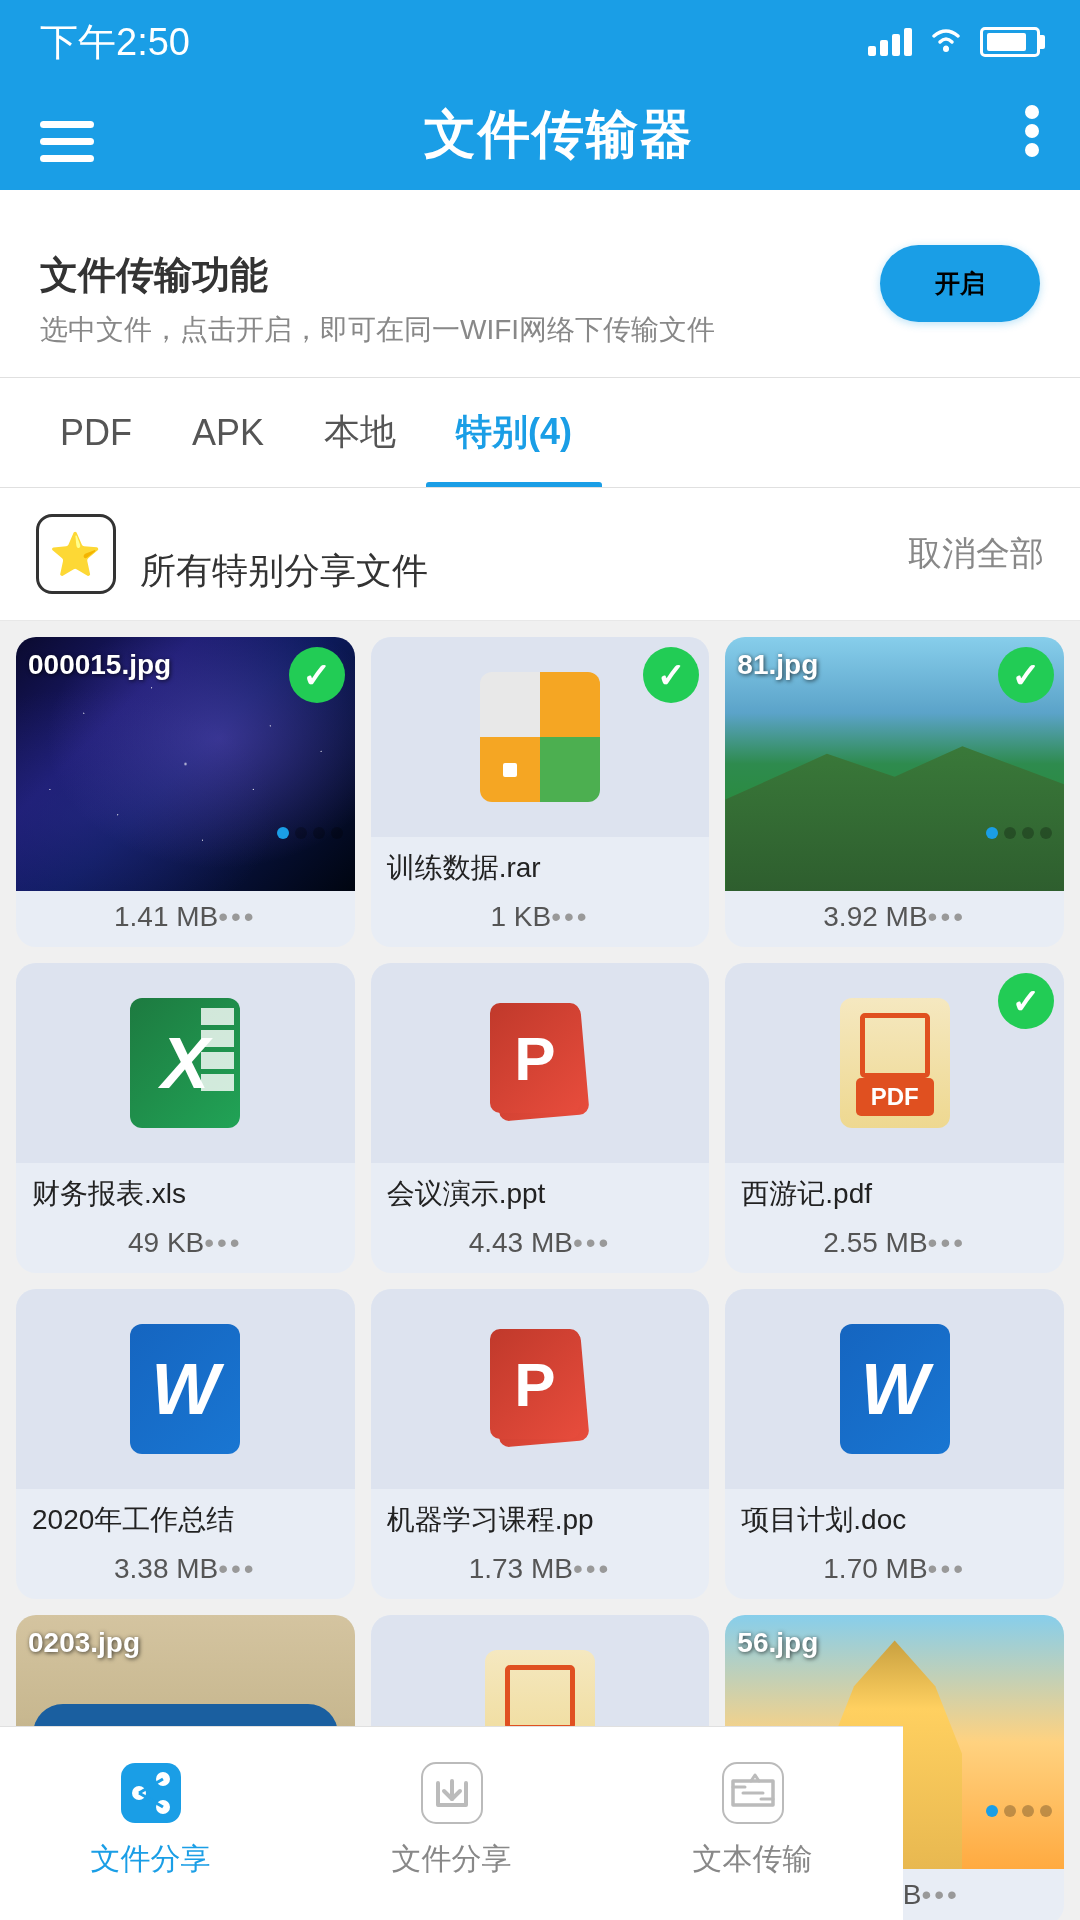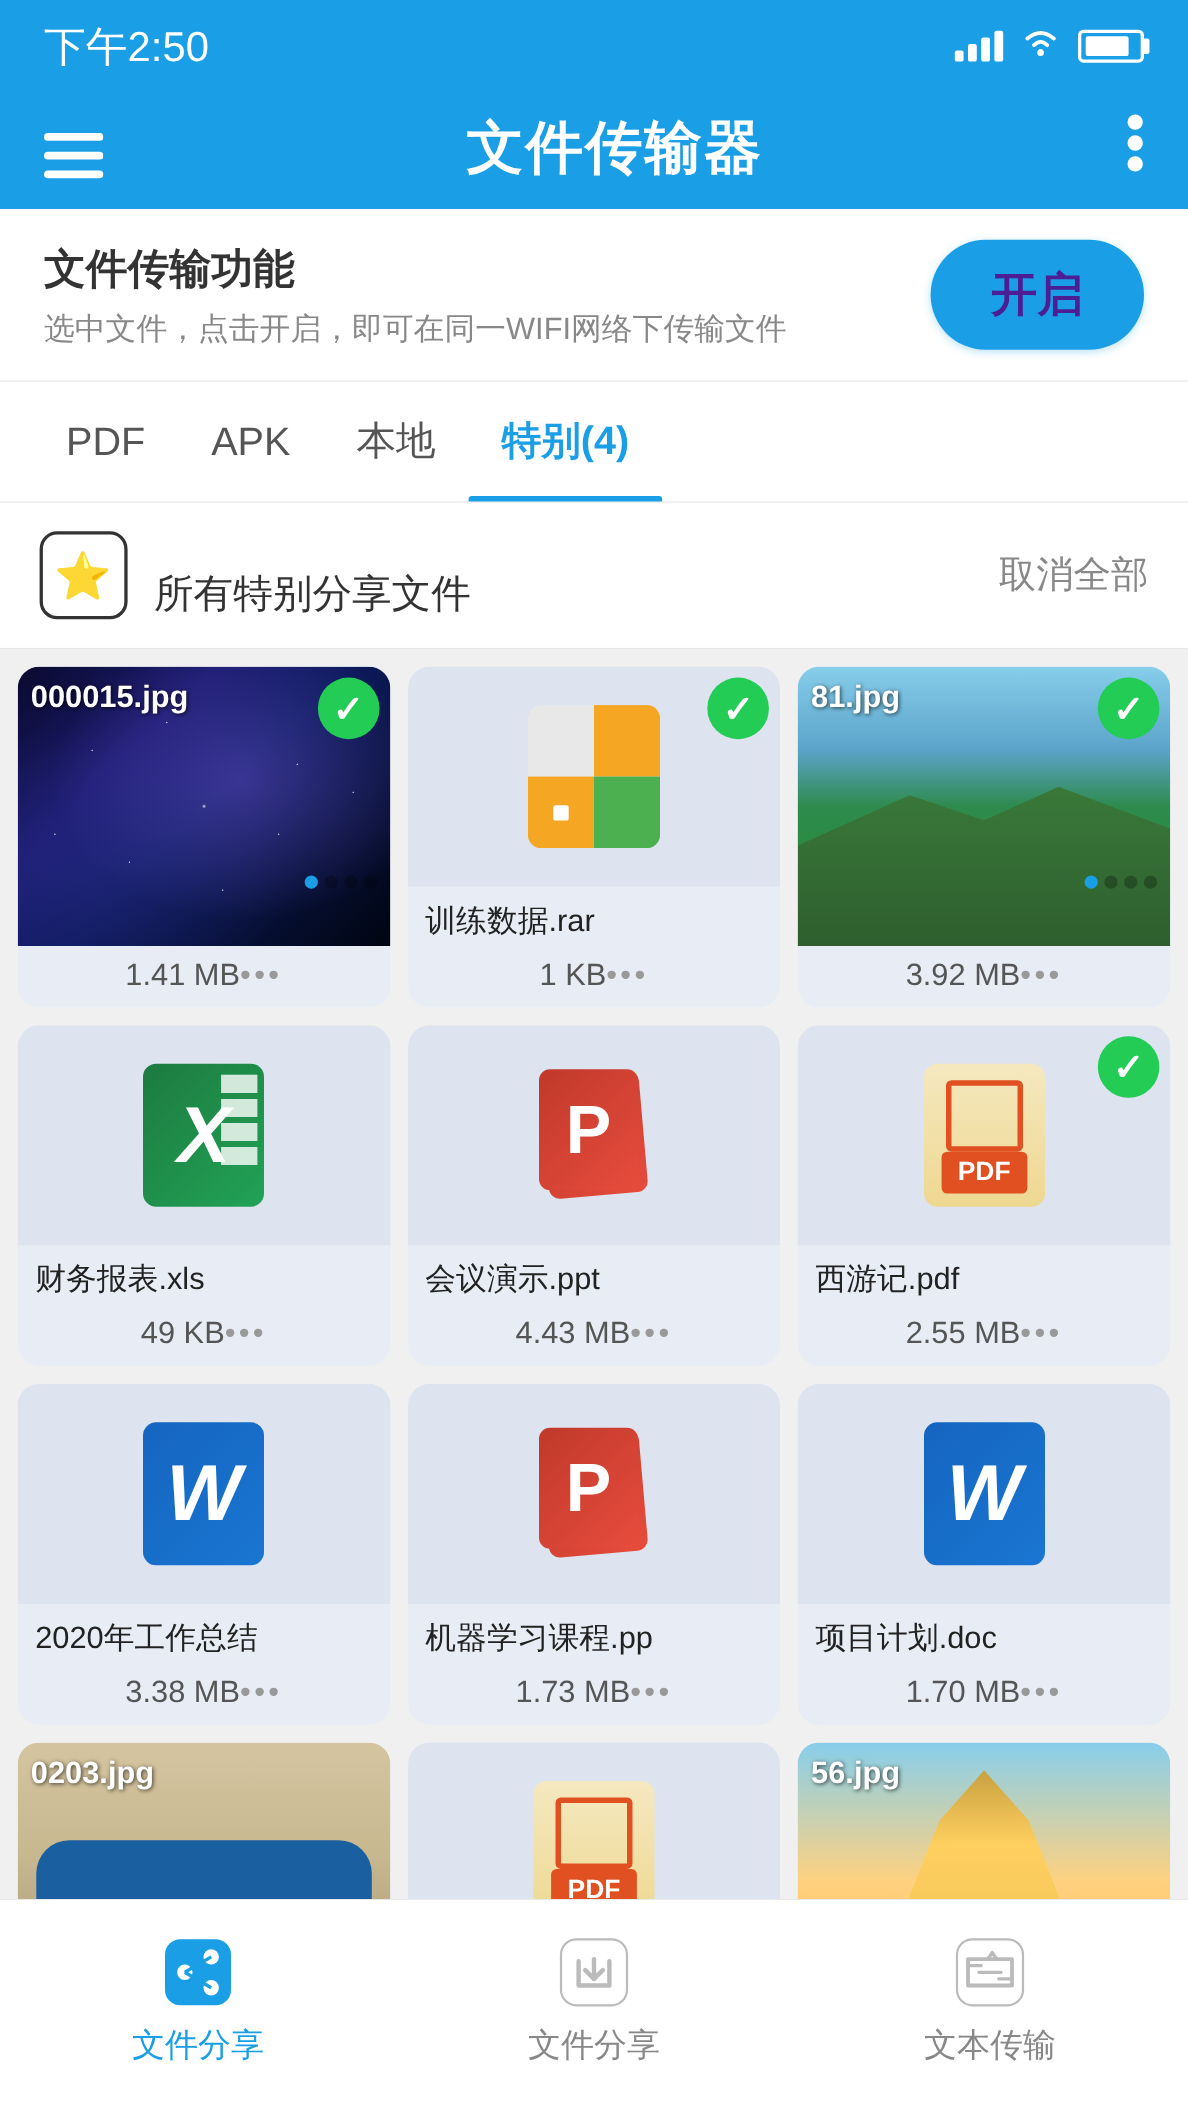--- a/index.html
+++ b/index.html
@@ -79,32 +79,33 @@
       justify-content: space-between;
       align-items: center;
       padding: 28px 40px;
       border-bottom: 1px solid #e0e0e0;
     }
     .banner-text .banner-title {
       font-size: 38px;
       color: #333;
       font-weight: 600;
       margin-bottom: 10px;
+      margin-top: 32px;
     }
     .banner-text .banner-sub {
       font-size: 28px;
       color: #888;
     }
     .start-btn {
       background: #1a9ee6;
-      color: #4c1d95;
+      color: #000000;
       border: none;
       border-radius: 50px;
       padding: 22px 55px;
-      font-size: 42px;
+      font-size: 25px;
       font-weight: 600;
       cursor: pointer;
       white-space: nowrap;
       box-shadow: 0 2px 8px rgba(26,158,230,0.3);
     }
 
     
     .tabs {
       background: white;
       display: flex;
@@ -400,21 +401,21 @@
       font-weight: 500;
       overflow: hidden;
       text-overflow: ellipsis;
       white-space: nowrap;
     }
 
     
     .bottom-nav {
       position: fixed;
       bottom: 0;
-      width: 1080px;
+      width: 903px;
       background: white;
       display: flex;
       justify-content: space-around;
       align-items: flex-end;
       padding: 20px 0 30px 0;
       border-top: 1px solid #e0e0e0;
       z-index: 100;
       margin-top: 40px;
     }
     .nav-item {

